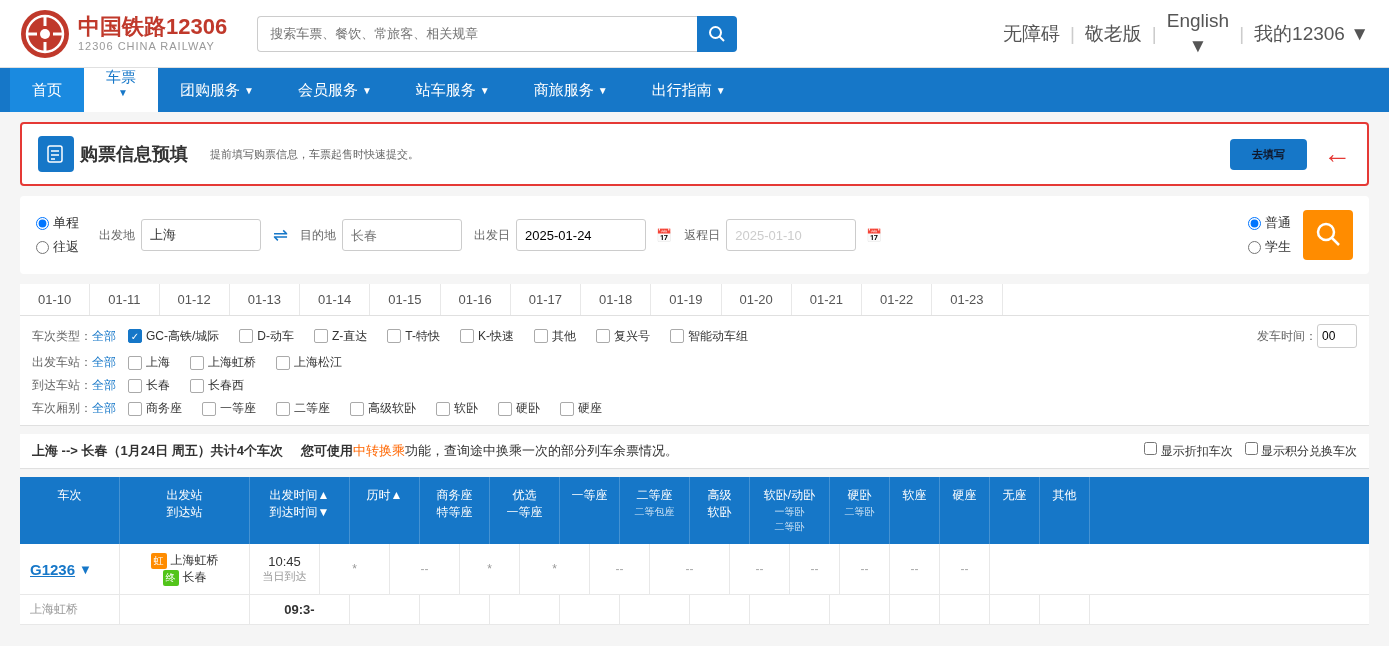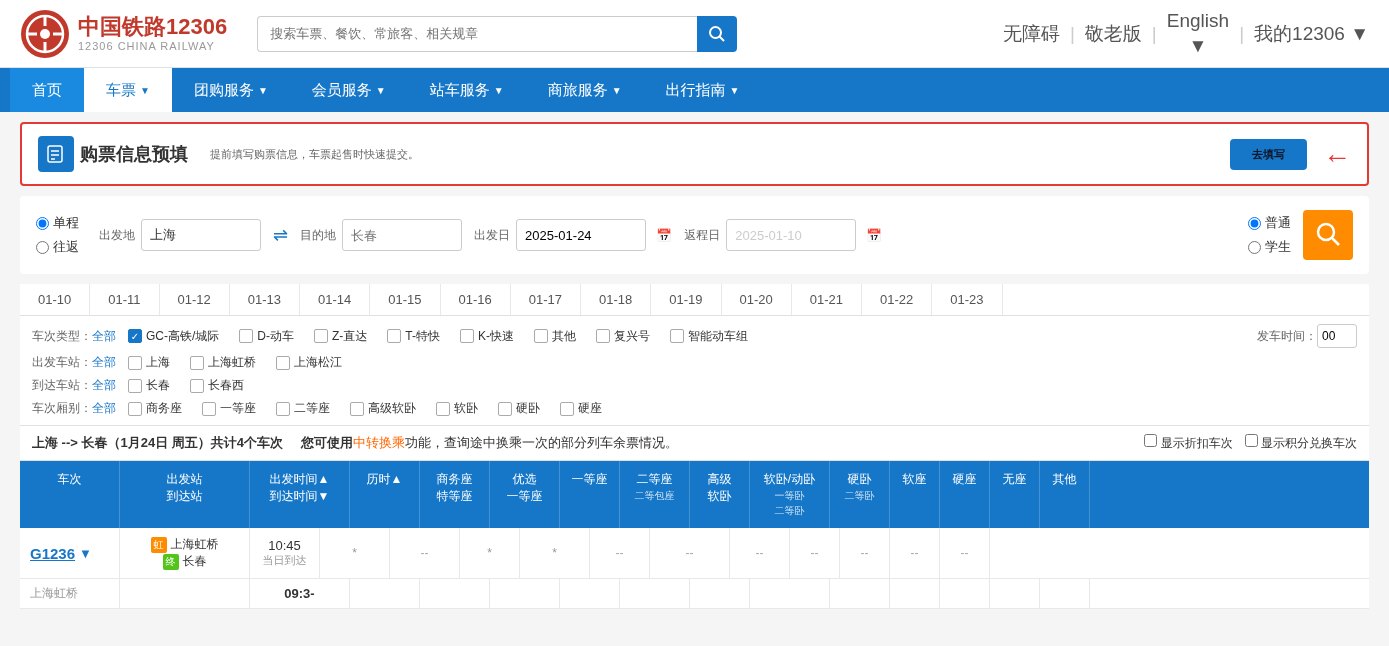--- a/index.html
+++ b/index.html
@@ -107,20 +107,21 @@
       background: #1a8ae0;
     }
     .nav-arrow {
       font-size: 10px;
       margin-left: 4px;
     }
     
     .nav-item.ticket-active {
       background: #fff;
       color: #1677c8;
+      flex-direction: column;
     }
 
     
     .pre-fill-banner {
       margin: 10px 20px;
       border: 2px solid #e53935;
       border-radius: 4px;
       background: #fff;
       display: flex;
       align-items: center;
@@ -313,21 +314,21 @@
       display: inline-flex;
       align-items: center;
       justify-content: center;
     }
     .filter-time { font-size: 12px; color: #666; margin-left: auto; }
     .filter-time input { width: 50px; height: 24px; border: 1px solid #ccc; border-radius: 3px; padding: 0 4px; font-size: 12px; }
 
     
     .result-header {
       background: #fff;
-      margin: 0 20px;
+      margin: 8px 20px;
       padding: 8px 12px;
       display: flex;
       align-items: flex-end;
       border-bottom: 1px solid #e0e0e0;
       font-size: 13px;
       color: #333;
     }
     .route-text { font-weight: bold; }
     .transfer-link { color: #ff6600; cursor: pointer; }
     .display-options {

